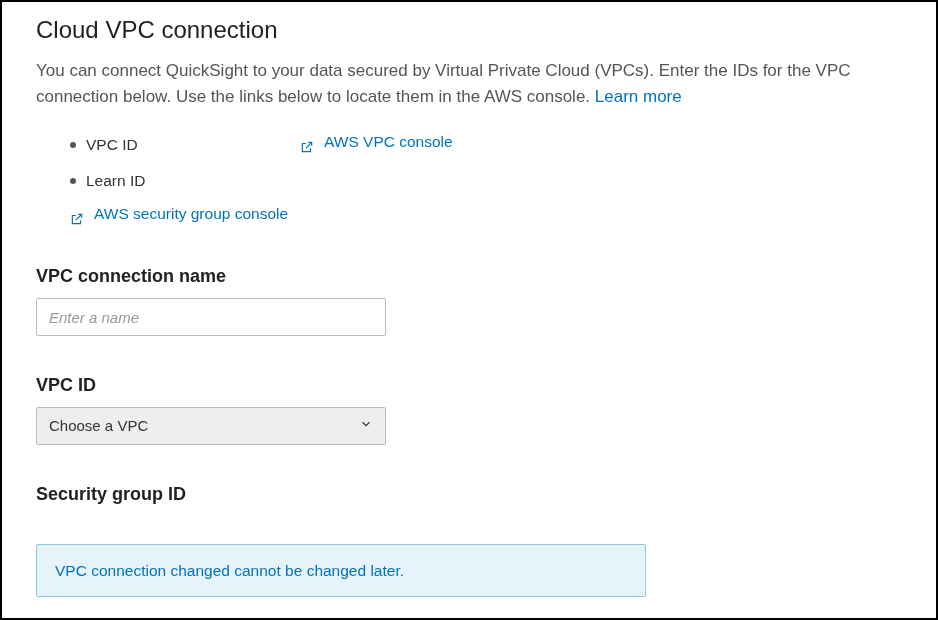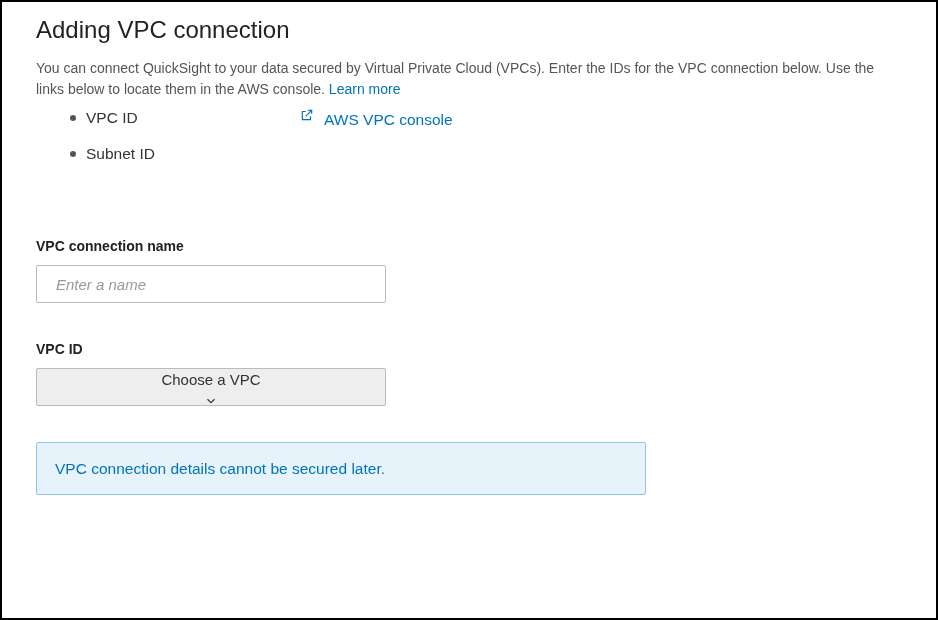--- a/index.html
+++ b/index.html
@@ -14,21 +14,22 @@
     overflow: hidden;
   }
   .page-title {
     font-size: 24px;
     font-weight: 400;
     color: #222;
     margin-bottom: 10px;
   }
   .intro {
     color: #555;
-    font-size: 14px;
+    font-size: 17px;
+    margin-bottom: 18px;
     max-width: 900px;
   }
   .learn-link {
     color: #0073bb;
     text-decoration: none;
     cursor: pointer;
   }
 
   .id-list {
     margin-left: 34px;
@@ -52,78 +53,77 @@
     border-radius: 50%;
     margin-right: 10px;
     flex-shrink: 0;
   }
   .id-link-col a {
     color: #0073bb;
     text-decoration: none;
     font-size: 15.5px;
     cursor: pointer;
     display: inline-flex;
-    align-items: flex-start;
+    align-items: flex-end;
   }
   .ext-icon {
     display: inline-flex;
     margin-right: 10px;
   }
   .ext-icon svg { width: 14px; height: 14px; }
   .ext-icon svg path,
   .ext-icon svg polyline,
   .ext-icon svg line { stroke: #0073bb; stroke-width: 2; fill: none; }
 
   .section {
     margin-bottom: 36px;
   }
   .field-label {
     font-weight: 600;
     color: #222;
-    font-size: 14px;
+    font-size: 18px;
     margin-bottom: 8px;
   }
   .field-input, .field-select {
     width: 350px;
     height: 38px;
     border: 1px solid #bbb;
     border-radius: 2px;
     font-size: 15px;
-    padding: 0 19px;
+    padding: 0 12px;
     color: #333;
     background: #fff;
   }
   .field-input::placeholder { color: #999; font-style: italic; }
   .field-select {
     background: #eee;
     display: flex;
     align-items: center;
     justify-content: space-between;
     cursor: pointer;
     user-select: none;
-    flex-direction: column;
   }
   .field-select .sel-text { color: #333; }
   .chev svg { width: 14px; height: 14px; }
   .chev svg polyline { stroke: #333; stroke-width: 2; fill: none; }
 
   .info-box {
     border: 1px solid #8fc6e8;
     background: #e7f3fa;
     border-radius: 2px;
     padding: 14px 18px;
     width: 610px;
     color: #0073bb;
     font-size: 15.5px;
   }
 </style>
 </head>
 <body>
 
-<h1 class="page-title">Adding VPC connection</h1>
+<h1 class="page-title">Cloud VPC connection</h1>
 
 <p class="intro">
   <span>You can connect QuickSight to your data secured by Virtual Private Cloud (VPCs). Enter the IDs for the VPC connection below. Use the links below to locate them in the AWS console. </span><a class="learn-link">Learn more</a>
 </p>
 
 <div class="id-list">
   <div class="id-row">
     <div class="id-label-col">
       <span class="bullet"></span>
       <span>VPC ID</span>
@@ -137,24 +137,36 @@
               <path d="M18 14v6H4V6h6"></path>
             </svg>
         </span>
         <span>AWS VPC console</span>
       </a>
     </div>
   </div>
   <div class="id-row">
     <div class="id-label-col">
       <span class="bullet"></span>
-      <span>Subnet ID</span>
+      <span>Learn ID</span>
     </div>
   </div>
   <div class="id-row">
+    <div class="id-link-col">
+      <a>
+        <span class="ext-icon">
+          <svg viewBox="0 0 24 24">
+              <path d="M14 4h6v6"></path>
+              <line x1="20" y1="4" x2="10" y2="14"></line>
+              <path d="M18 14v6H4V6h6"></path>
+            </svg>
+        </span>
+        <span>AWS security group console</span>
+      </a>
+    </div>
   </div>
 </div>
 
 <div class="section">
   <div class="field-label">VPC connection name</div>
   <input class="field-input" type="text" placeholder="Enter a name" style="">
 </div>
 
 <div class="section">
   <div class="field-label">VPC ID</div>
@@ -162,17 +174,18 @@
     <span class="sel-text">Choose a VPC</span>
     <span class="chev">
       <svg viewBox="0 0 24 24">
           <polyline points="6 9 12 15 18 9"></polyline>
         </svg>
     </span>
   </div>
 </div>
 
 <div class="section">
+  <div class="field-label">Security group ID</div>
 </div>
 
 <div class="info-box">
-  <span>VPC connection details cannot be secured later.</span>
+  <span>VPC connection changed cannot be changed later.</span>
 </div>
 
 </body></html>

